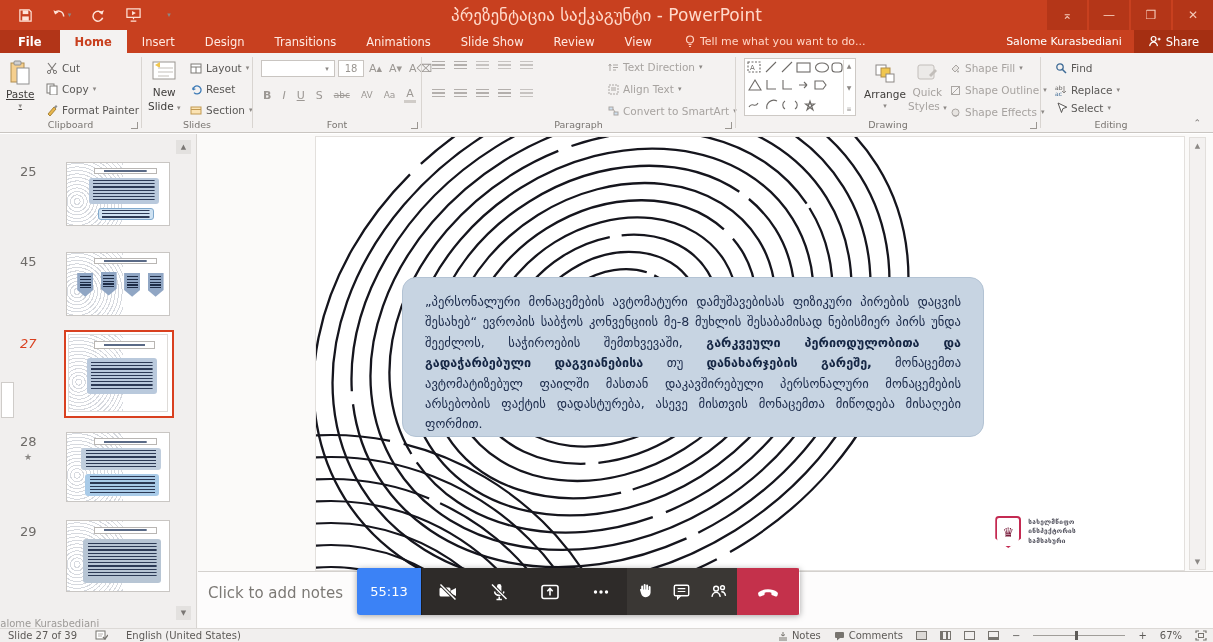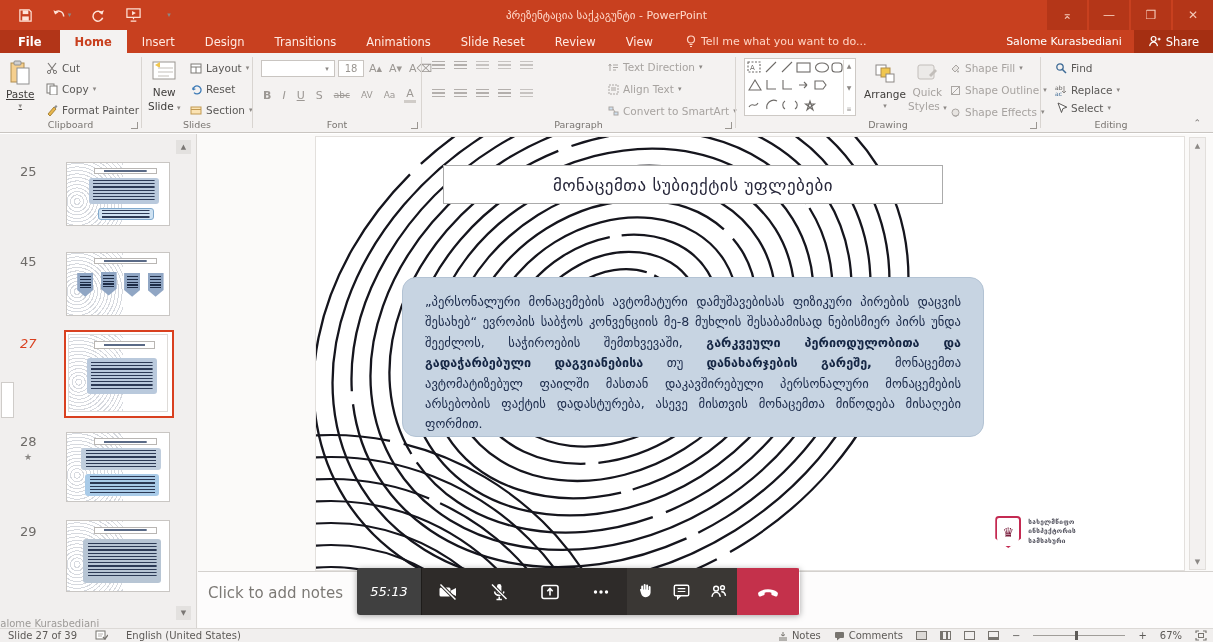--- a/index.html
+++ b/index.html
@@ -4,21 +4,21 @@
 <style>
   * { margin:0; padding:0; box-sizing:border-box; }
   html,body { width:1213px; height:642px; overflow:hidden; }
   body { font-family:"DejaVu Sans", sans-serif; background:#fff; position:relative; }
 
   
   #titlebar { position:absolute; left:0; top:0; width:1213px; height:30px; background:#c8401f; display:flex; align-items:center; color:#ffe3d8; }
   .qat { display:flex; align-items:center; gap:14px; padding-left:14px; }
   .qat .qbtn { width:22px; height:22px; display:flex; align-items:center; justify-content:center; cursor:default; }
   .qat svg { display:block; }
-  #title-text { position:absolute; left:0; right:0; top:0; height:30px; display:flex; align-items:center; justify-content:center; font-size:11px; color:#ffd9ca; pointer-events:none; }
+  #title-text { position:absolute; left:0; right:0; top:0; height:30px; display:flex; align-items:center; justify-content:center; font-size:17px; color:#ffd9ca; pointer-events:none; }
   .winctrl { position:absolute; right:0; top:0; height:30px; display:flex; }
   .winctrl .wbtn { width:40px; height:30px; display:flex; align-items:center; justify-content:center; color:#f4c9b8; font-size:12px; background:rgba(120,25,5,0.25); margin-left:2px; }
 
   
   #tabrow { position:absolute; left:0; top:30px; width:1213px; height:23px; background:#c8401f; display:flex; align-items:stretch; font-size:11.5px; }
   .tab { padding:12px 15px; display:flex; align-items:center; color:#ffe9e2; cursor:default; }
   .tab.file { background:#b23518; color:#fff; font-weight:bold; padding:0 18px; }
   .tab.active { background:#f4f2f1; color:#c8401f; font-weight:bold; }
   #tellme { display:flex; align-items:center; gap:5px; color:#ffd4c4; padding-left:18px; font-size:11px; }
   #account-area { position:absolute; right:0; top:0; height:23px; display:flex; align-items:stretch; }
@@ -78,21 +78,21 @@
   .sarrow { position:absolute; left:1px; width:13px; height:13px; color:#8b8885; font-size:7px; display:flex; align-items:center; justify-content:center; }
   #vthumb { position:absolute; left:1px; top:248px; width:13px; height:36px; background:#fff; border:1px solid #cfccc9; }
   .navbtn { position:absolute; left:1190px; width:15px; height:15px; color:#7d7a77; font-size:8px; display:flex; align-items:center; justify-content:center; }
 
   
   #notespane { position:absolute; left:198px; top:437px; width:1015px; height:57px; background:#fdfcfc; border-top:1px solid #d4d1ce; }
   #notes-ph { position:absolute; left:10px; top:12px; font-size:15px; color:#7c7975; }
 
   
   #teamsbar { position:absolute; left:357px; top:568px; width:443px; height:47px; display:flex; border-radius:3px; overflow:hidden; box-shadow:0 1px 6px rgba(0,0,0,.35); }
-  #t-timer { width:65px; background:#404040; color:#fff; font-size:13px; display:flex; align-items:center; justify-content:center; border-right:1px solid #1e1c1a;font-style:italic; }
+  #t-timer { width:65px; background:#3b82f6; color:#fff; font-size:13px; display:flex; align-items:center; justify-content:center; border-right:1px solid #1e1c1a; }
   #t-mid { width:205px; background:#2e2b29; display:flex; align-items:center; justify-content:space-around; }
   #t-right { width:110px; background:#3a3734; display:flex; align-items:center; justify-content:space-around; }
   #t-hangup { width:62px; background:#c4314b; display:flex; align-items:center; justify-content:center; }
   .tbtn { width:34px; height:34px; display:flex; align-items:center; justify-content:center; }
 
   
   #overlay-name { position:absolute; left:-6px; top:618px; font-size:10px; color:#8f8c89; opacity:.85; }
 
   
   #statusbar { position:absolute; left:0; top:628px; width:1213px; height:14px; background:#f1efee; border-top:1px solid #dcd9d6; display:flex; align-items:center; font-size:10px; color:#5d5a57; }
@@ -147,21 +147,21 @@
   </div>
 </div>
 
 <div id="tabrow">
   <div class="tab file">File</div>
   <div class="tab active">Home</div>
   <div class="tab">Insert</div>
   <div class="tab">Design</div>
   <div class="tab">Transitions</div>
   <div class="tab">Animations</div>
-  <div class="tab">Slide Reset</div>
+  <div class="tab">Slide Show</div>
   <div class="tab">Review</div>
   <div class="tab">View</div>
   <div id="tellme">
     <svg width="10" height="13" viewBox="0 0 10 13">
         <circle cx="5" cy="4.5" r="3.5" fill="none" stroke="#ffd4c4" stroke-width="1.2"></circle>
         <path d="M3.5 9.5h3M4 11.5h2" stroke="#ffd4c4" stroke-width="1.1"></path>
       </svg>
     <span>Tell me what you want to do...</span>
   </div>
   <div id="account-area">
@@ -521,23 +521,20 @@
         <circle cx="15" cy="600" r="170" stroke-dasharray="240 12"></circle>
         <circle cx="15" cy="600" r="192"></circle>
         <circle cx="15" cy="600" r="214" stroke-dasharray="280 13"></circle>
         <circle cx="15" cy="600" r="236"></circle>
         <circle cx="15" cy="600" r="258" stroke-dasharray="320 12"></circle>
         <circle cx="15" cy="600" r="280"></circle>
         <circle cx="15" cy="600" r="302" stroke-dasharray="360 14"></circle>
       </g>
     </svg>
 
-    <div id="slide-title-box">
-      <span>მონაცემთა სუბიექტის უფლებები</span>
-    </div>
 
     <div id="body-box">
       <p><span>„პერსონალური მონაცემების ავტომატური დამუშავებისას ფიზიკური პირების დაცვის შესახებ“ ევროპის საბჭოს კონვენციის მე-8 მუხლის შესაბამისად ნებისმიერ პირს უნდა შეეძლოს, საჭიროების შემთხვევაში, </span><b>გარკვეული პერიოდულობითა და გადაჭარბებული დაგვიანებისა </b><span>თუ </span><b>დანახარჯების გარეშე,</b><span> მონაცემთა ავტომატიზებულ ფაილში მასთან დაკავშირებული პერსონალური მონაცემების არსებობის ფაქტის დადასტურება, ასევე მისთვის მონაცემთა მიწოდება მისაღები ფორმით.</span></p>
     </div>
 
     <div id="slide-logo">
       <span class="logo-shield">♛</span>
       <span class="logo-text">
         <span>სახელმწიფო</span><br>
         <span>ინსპექტორის</span><br>

